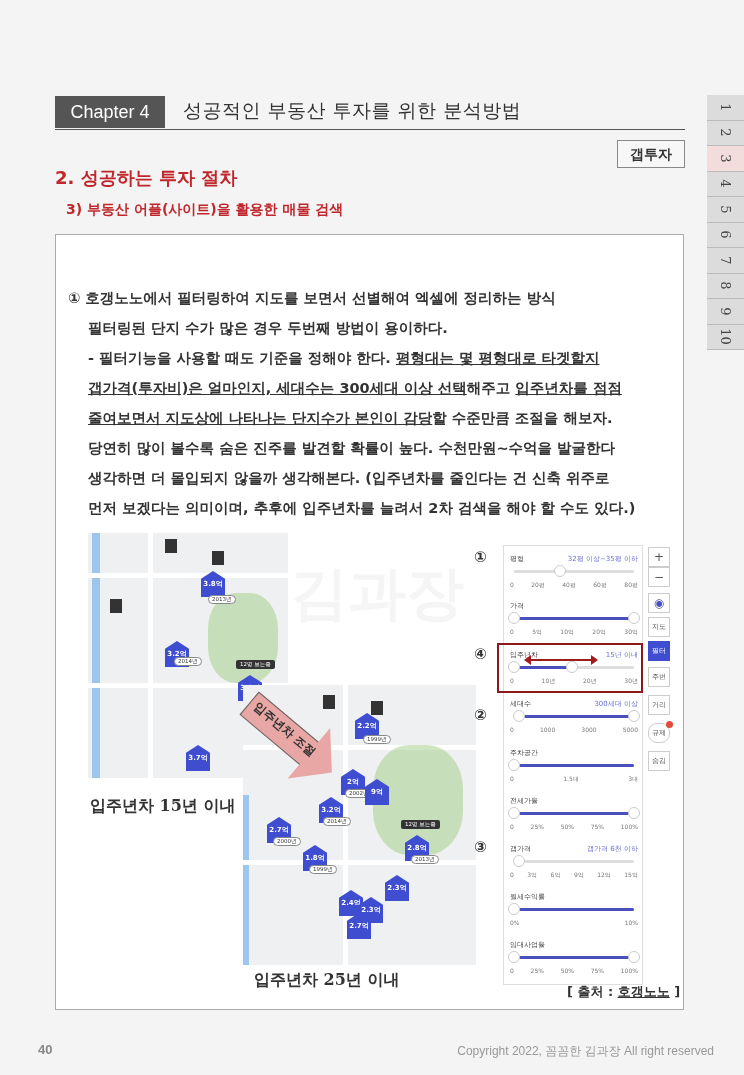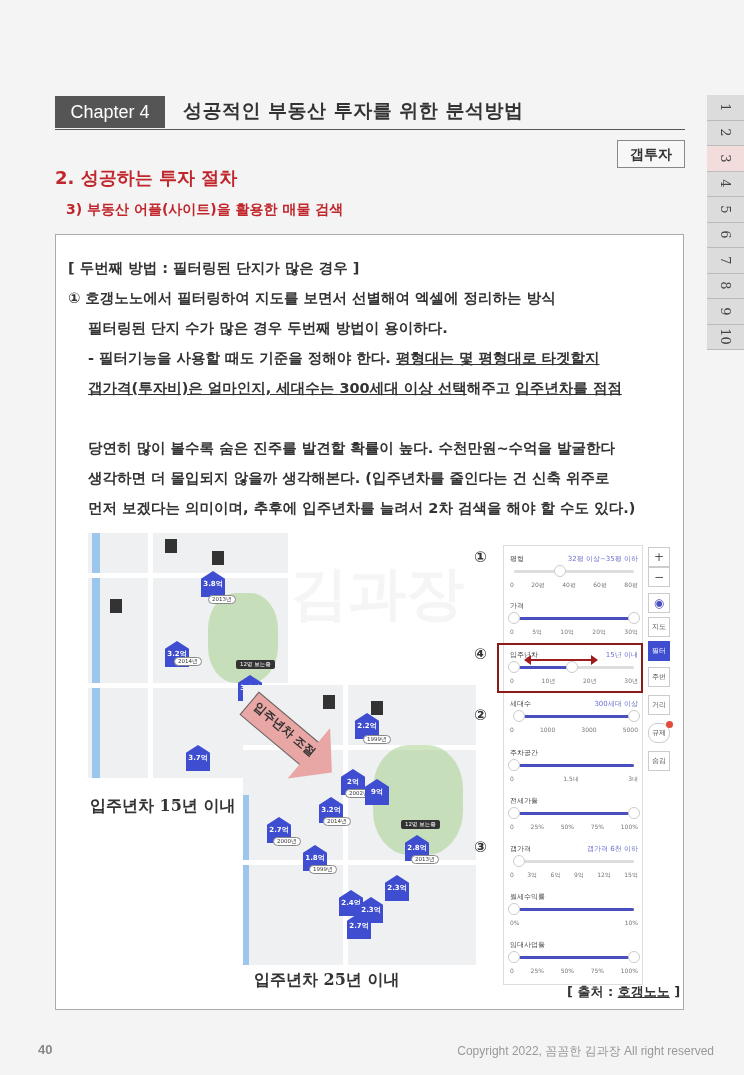--- a/index.html
+++ b/index.html
@@ -2,21 +2,21 @@
 <html><head>
 <meta charset="utf-8">
 <style>
   * { box-sizing: border-box; margin: 0; padding: 0; }
   html, body { width: 744px; height: 1075px; background: #f4f4f4; overflow: hidden; }
   body { position: relative; font-family: "DejaVu Sans", sans-serif; color: #222; }
 
   .chapter-bar { position: absolute; left: 55px; top: 96px; width: 630px; height: 34px; border-bottom: 1.5px solid #555; }
   .chapter-label { position: absolute; left: 0; top: 0; height: 32px; width: 110px; background: #555; color: #fff;
     font-family: "Liberation Sans", sans-serif; font-size: 18px; line-height: 32px; text-align: center; }
-  .chapter-title { position: absolute; left: 128px; top: 2px; font-size: 19px; color: #333; font-weight: bold; letter-spacing: 0.5px; }
+  .chapter-title { position: absolute; left: 128px; top: 2px; font-size: 19px; color: #333; font-weight: normal; letter-spacing: 0.5px; }
 
   .tag-box { position: absolute; left: 617px; top: 140px; width: 68px; height: 28px; border: 1px solid #888; background: #f7f7f7;
     font-size: 14px; font-weight: bold; text-align: center; line-height: 26px; color: #333; }
 
   .section-h2 { position: absolute; left: 55px; top: 166px; font-size: 18px; color: #c0262b; font-weight: bold; }
   .section-h3 { position: absolute; left: 66px; top: 201px; font-size: 14px; color: #c0262b; font-weight: bold; }
 
   .side-tabs { position: absolute; left: 707px; top: 95px; width: 37px; }
   .side-tab { height: 25.5px; border-bottom: 1px solid #bbb; background: #dcdcdc; color: #444; font-family: "DejaVu Serif", serif;
     font-size: 13px; display: flex; align-items: center; justify-content: center; }
@@ -112,28 +112,30 @@
     </div>
   <div class="side-tab">
       <span>9</span>
     </div>
   <div class="side-tab">
       <span>10</span>
     </div>
 </div>
 
 <div class="content-box">
-  <div class="para" style="top:24px;">[ 두번째 방법 : 필터링된 단지가 많은 경우 ]</div>
   <div class="para" style="top:54px;">① 호갱노노에서 필터링하여 지도를 보면서 선별해여 엑셀에 정리하는 방식</div>
   <div class="para" style="top:84px; left:32px;">필터링된 단지 수가 많은 경우 두번째 방법이 용이하다.</div>
   <div class="para" style="top:114px; left:32px;">
     <span>- 필터기능을 사용할 때도 기준을 정해야 한다. </span><span class="u">평형대는 몇 평형대로 타겟할지</span>
   </div>
   <div class="para" style="top:144px; left:32px;">
     <span class="u">갭가격(투자비)은 얼마인지, 세대수는 300세대 이상 선택</span><span>해주고 </span><span class="u">입주년차를 점점</span>
+  </div>
+  <div class="para" style="top:174px; left:32px;">
+    <span class="u">줄여보면서 지도상에 나타나는 단지수가 본인이 감당</span><span>할 수준만큼 조절을 해보자.</span>
   </div>
   <div class="para" style="top:234px; left:32px;">생각하면 더 몰입되지 않을까 생각해본다. (입주년차를 줄인다는 건 신축 위주로</div>
   <div class="para" style="top:204px; left:32px;">당연히 많이 볼수록 숨은 진주를 발견할 확률이 높다. 수천만원~수억을 발굴한다</div>
   <div class="para" style="top:264px; left:32px;">먼저 보겠다는 의미이며, 추후에 입주년차를 늘려서 2차 검색을 해야 할 수도 있다.)</div>
 </div>
 
 <div class="watermark">김과장</div>
 
 <div class="map" style="left:88px; top:533px; width:200px; height:245px;">
   <div class="river" style="left:4px; top:0; width:8px; height:245px;"></div>

